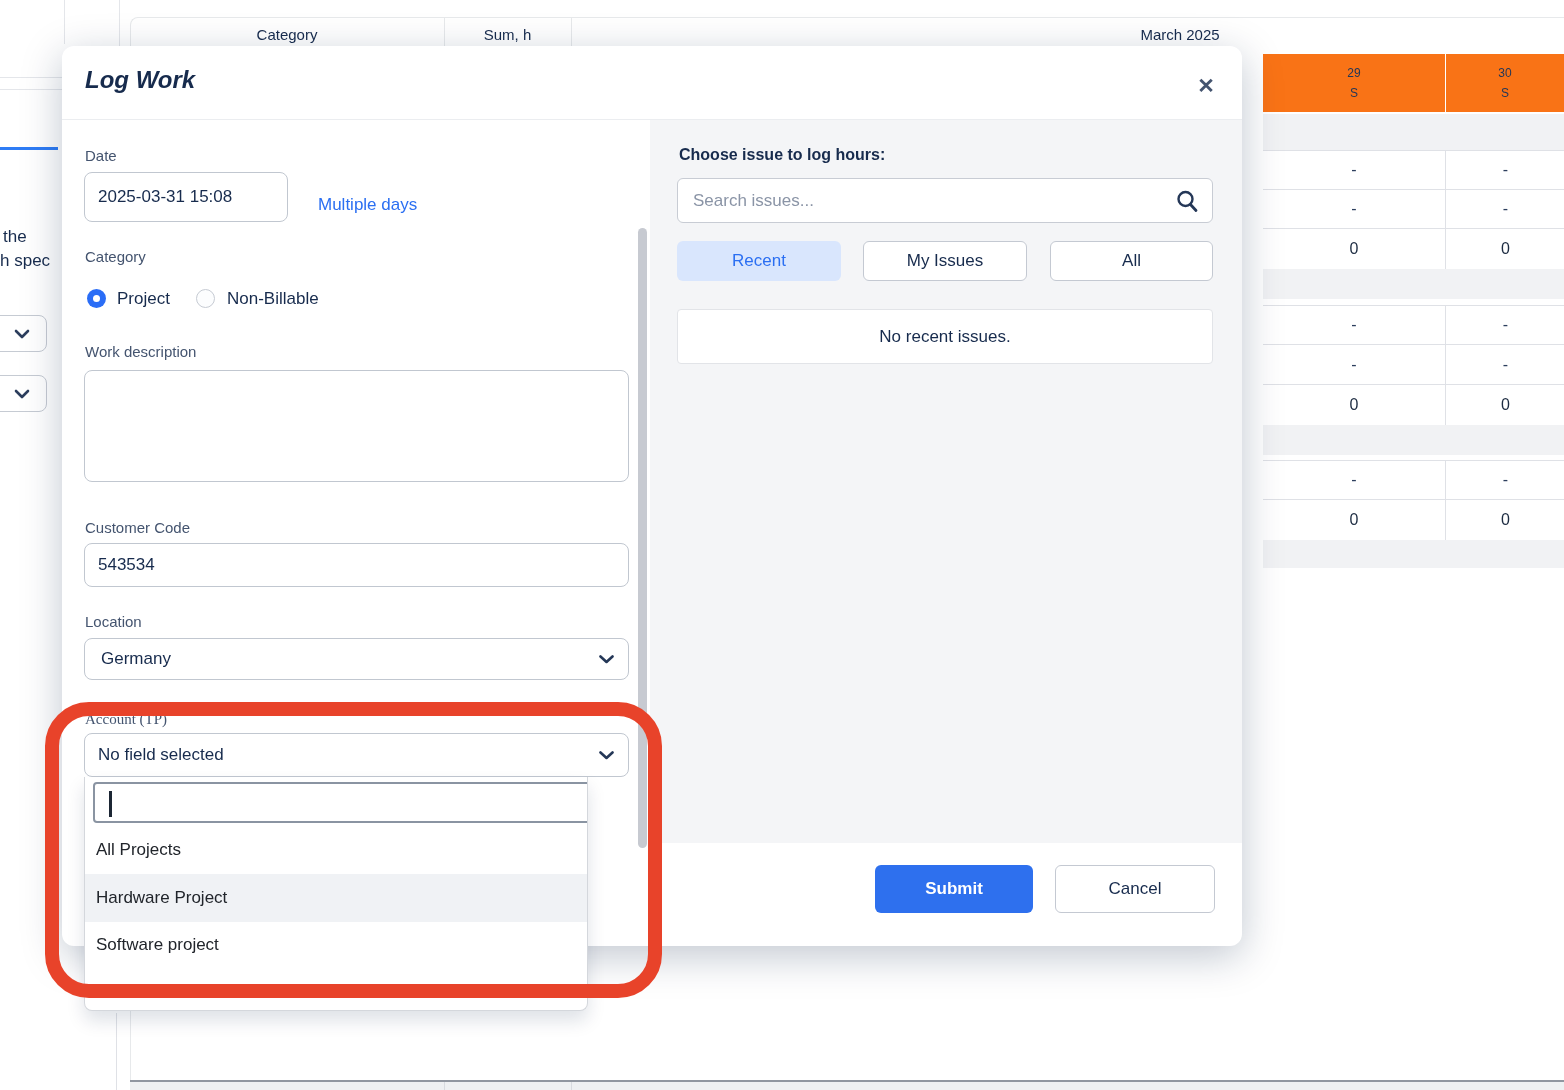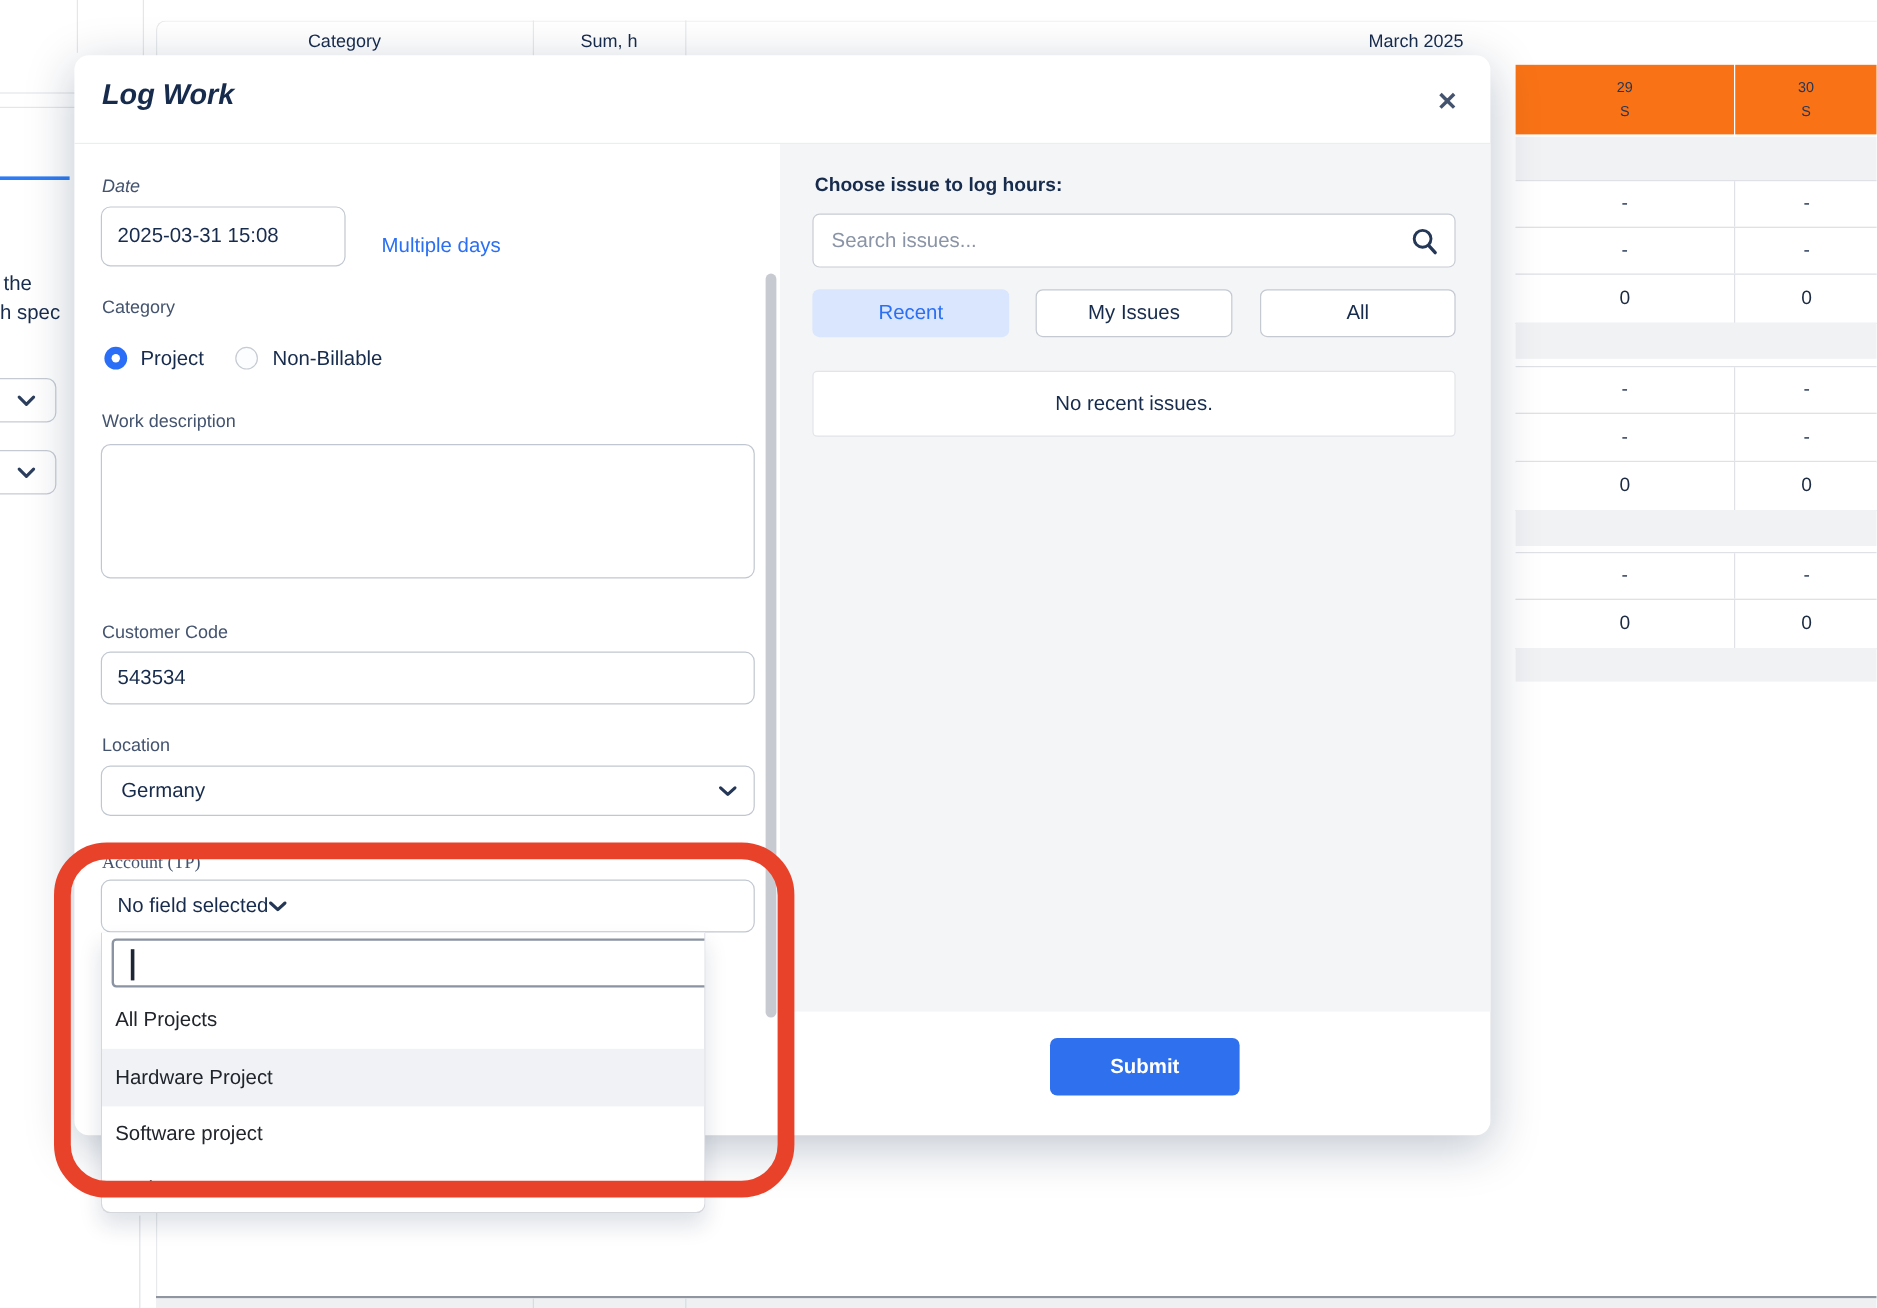--- a/index.html
+++ b/index.html
@@ -157,21 +157,21 @@
         </svg>
     </span>
   </div>
 
   <div class="abs modal"></div>
 
   <div class="abs modal-title" style="z-index:11;">Log Work</div>
   <div class="abs close-btn" style="z-index:11;">✕</div>
   <div class="abs mod-div" style="z-index:11;"></div>
 
-  <div class="abs lbl" style="left:85px;top:147px;z-index:11;font-style:italic;">Date</div>
+  <div class="abs lbl" style="left:85px;top:147px;z-index:11;">Date</div>
   <div class="abs field-box" style="left:84px;top:172px;width:204px;height:50px;z-index:11;">
     <span class="val" style="padding-left:13px;">2025-03-31 15:08</span>
   </div>
   <div class="abs link" style="left:318px;top:195px;z-index:11;">Multiple days</div>
 
   <div class="abs lbl" style="left:85px;top:248px;z-index:11;">Category</div>
   <div class="abs radio-on" style="left:87px;top:289px;z-index:11;"></div>
   <div class="abs val" style="left:117px;top:289px;z-index:11;">Project</div>
   <div class="abs radio-off" style="left:196px;top:289px;z-index:11;"></div>
   <div class="abs val" style="left:227px;top:289px;z-index:11;">Non-Billable</div>
@@ -188,21 +188,21 @@
   <div class="abs field-box" style="left:84px;top:638px;width:545px;height:42px;z-index:11;justify-content:space-between;">
     <span class="val" style="padding-left:16px;">Germany</span>
     <span style="padding-right:14px;">
       <svg width="15" height="9" viewBox="0 0 15 9">
           <path d="M1.5 1.5 L7.5 7 L13.5 1.5" fill="none" stroke="#243757" stroke-width="2.6" stroke-linecap="round" stroke-linejoin="round"></path>
         </svg>
     </span>
   </div>
 
   <div class="abs lbl" style="left:85px;top:711px;z-index:11;font-family:Liberation Serif, serif;">Account (TP)</div>
-  <div class="abs field-box" style="left:84px;top:733px;width:545px;height:44px;z-index:11;justify-content:flex-start;">
+  <div class="abs field-box" style="left:84px;top:733px;width:545px;height:44px;z-index:11;justify-content:space-between;">
     <span class="val" style="padding-left:13px;">No field selected</span>
     <span style="padding-right:14px;">
       <svg width="15" height="9" viewBox="0 0 15 9">
           <path d="M1.5 1.5 L7.5 7 L13.5 1.5" fill="none" stroke="#243757" stroke-width="2.6" stroke-linecap="round" stroke-linejoin="round"></path>
         </svg>
     </span>
   </div>
 
   <div class="abs scroll-thumb" style="z-index:11;"></div>
 
@@ -216,20 +216,21 @@
           <line x1="15.5" y1="15.5" x2="21" y2="21.5" stroke="#243757" stroke-width="2.8" stroke-linecap="round"></line>
         </svg>
     </span>
   </div>
   <div class="abs tab tab-active" style="left:677px;width:164px;z-index:12;">Recent</div>
   <div class="abs tab tab-idle" style="left:863px;width:164px;z-index:12;">My Issues</div>
   <div class="abs tab tab-idle" style="left:1050px;width:163px;z-index:12;">All</div>
   <div class="abs" style="left:677px;top:309px;width:536px;height:55px;background:#fff;border:1px solid #e2e4e8;border-radius:4px;box-sizing:border-box;display:flex;align-items:center;justify-content:center;font-size:17px;z-index:12;">No recent issues.</div>
 
   <div class="abs btn btn-primary" style="z-index:12;">Submit</div>
+  <div class="abs btn btn-secondary" style="z-index:12;">Cancel</div>
 
   <div class="abs popup">
     <div class="popup-search">
       <div class="cursor-bar"></div>
       <span></span>
     </div>
     <div class="opt" style="top:49px;height:48px;">All Projects</div>
     <div class="opt" style="top:97px;height:48px;background:#f0f2f5;">Hardware Project</div>
     <div class="opt" style="top:145px;height:46px;">Software project</div>
     <div class="opt" style="top:191px;height:46px;">Yevhen</div>

